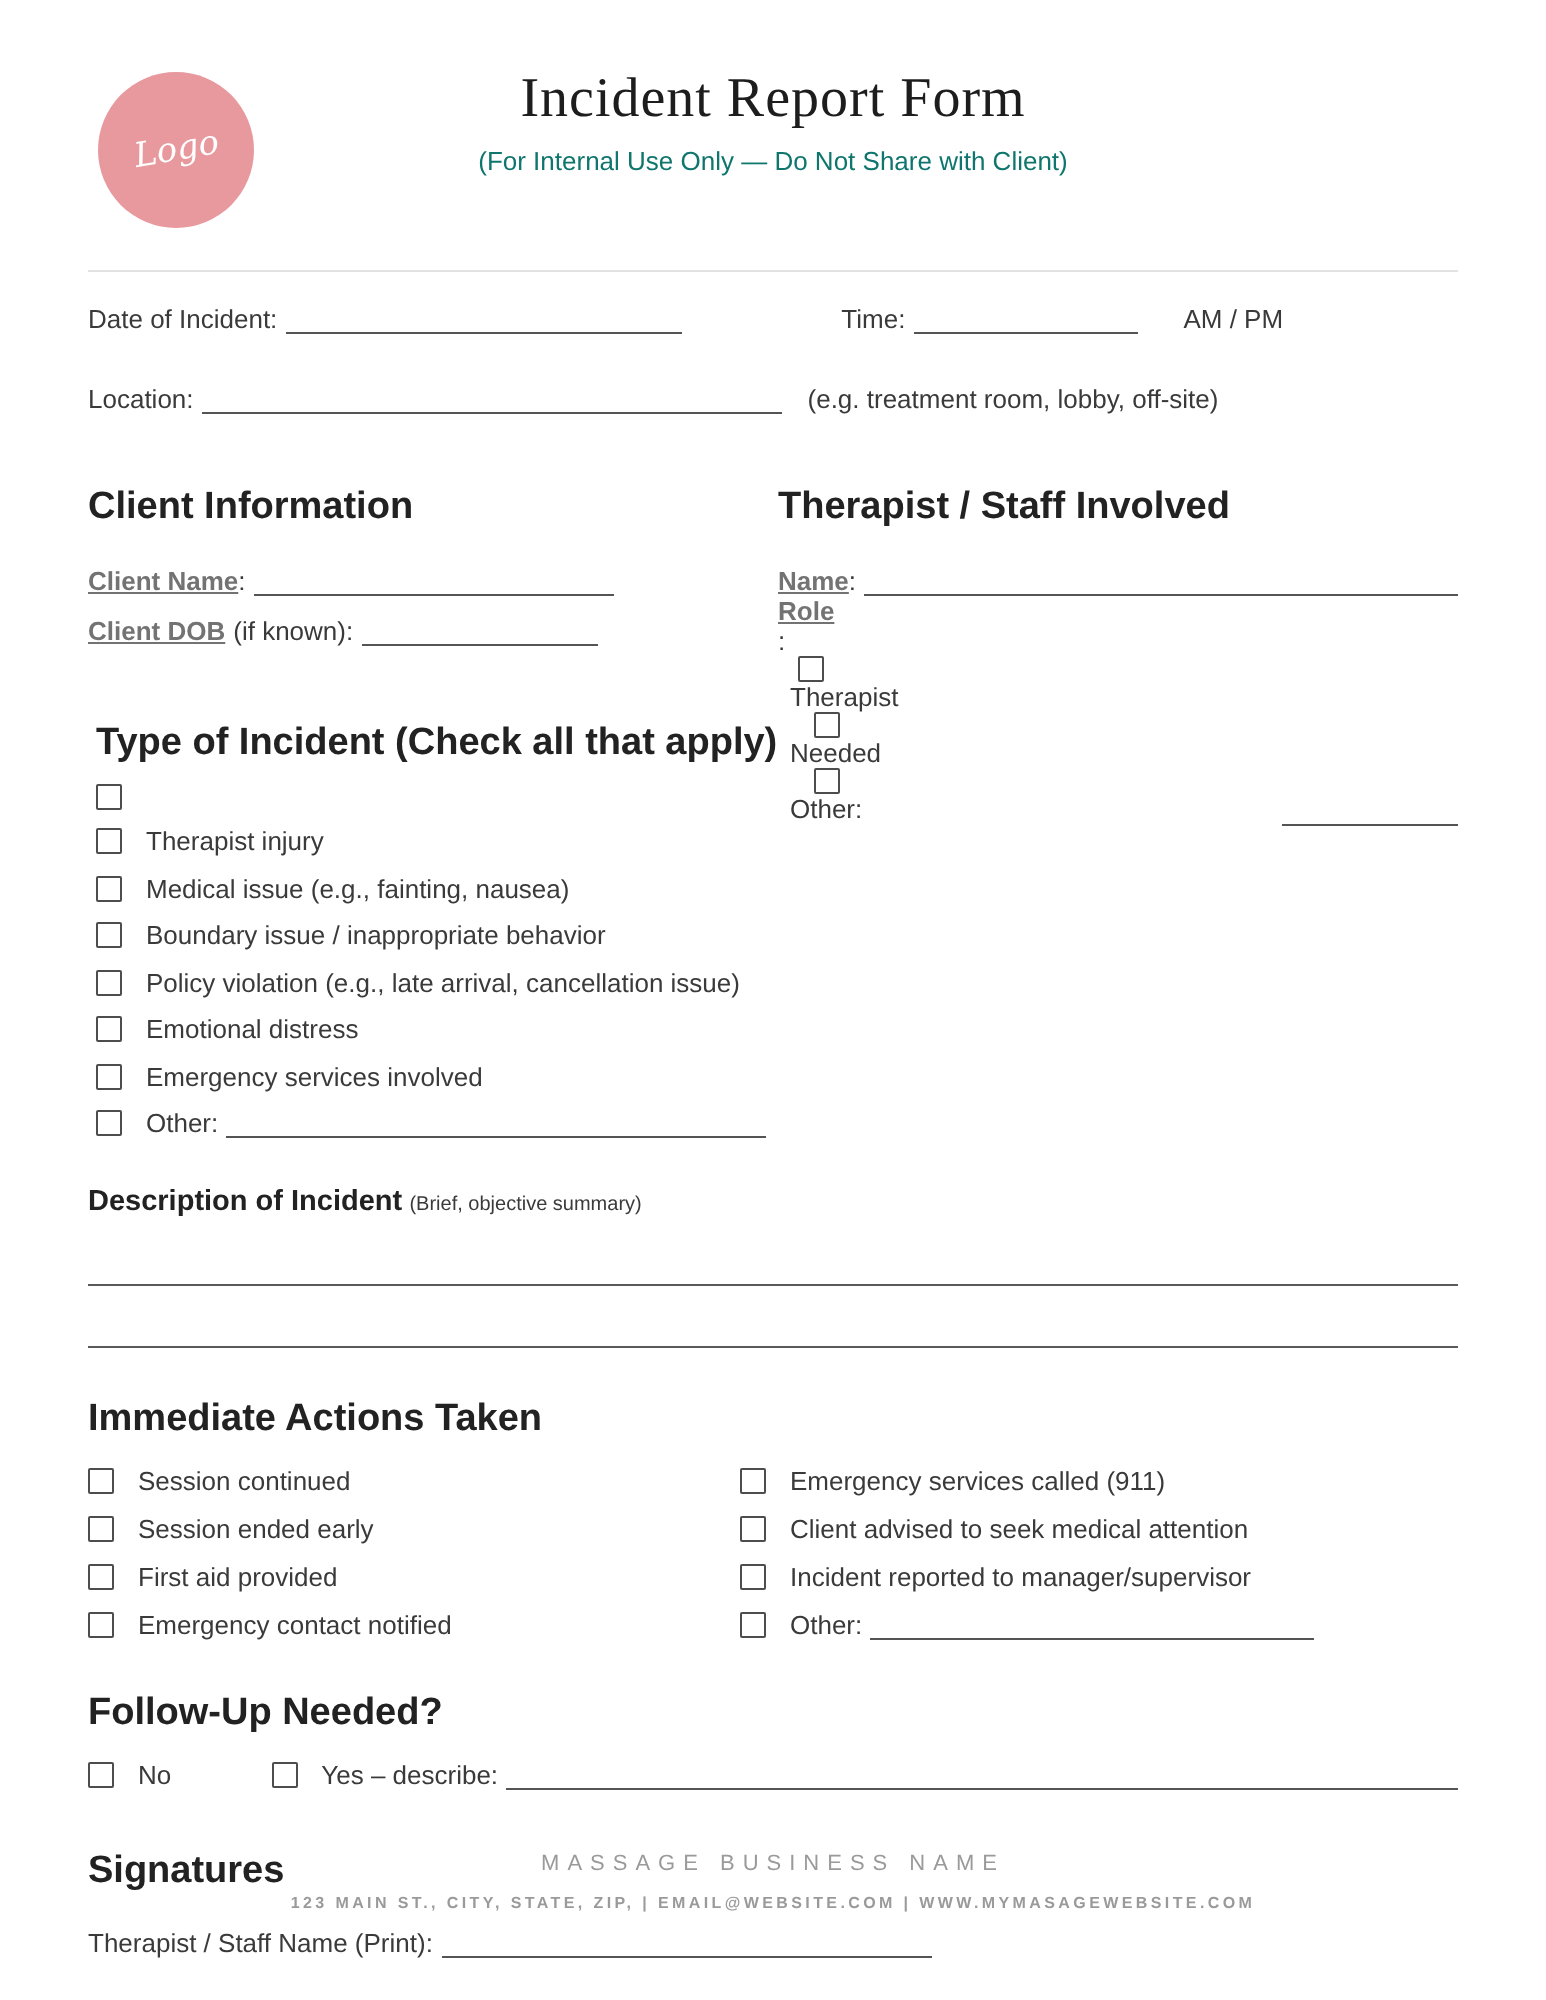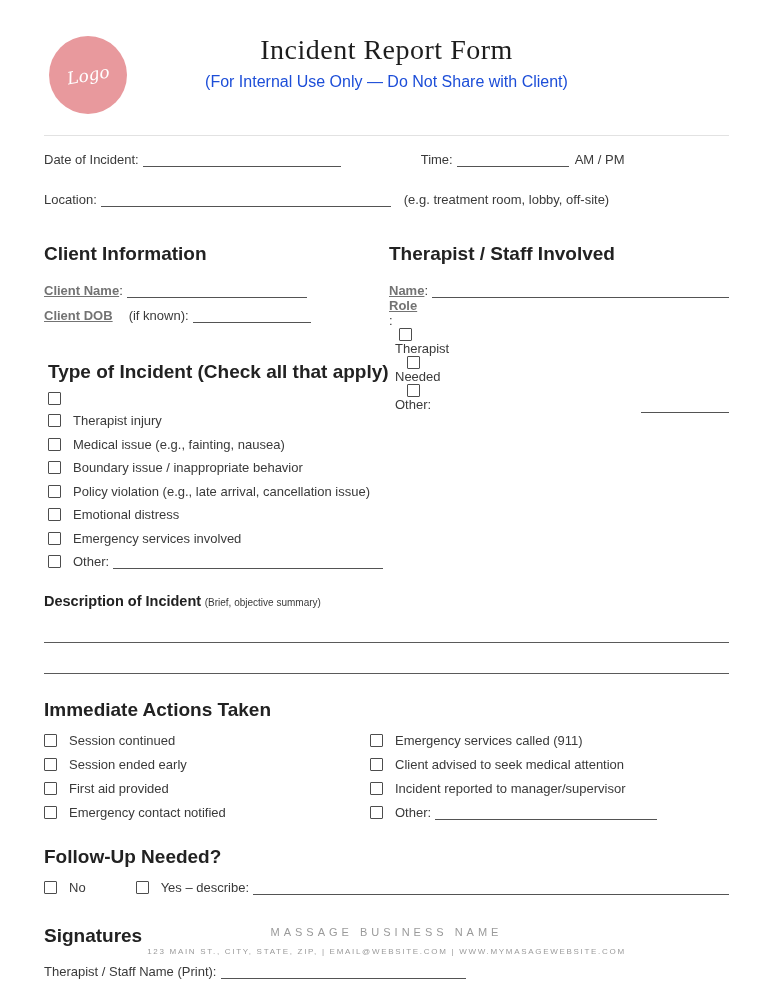--- a/index.html
+++ b/index.html
@@ -17,21 +17,21 @@
     border-radius:50%; background:var(--logo_pink, #e8999d);
     display:flex; align-items:center; justify-content:center;
     color:#fff; font-family:"DejaVu Serif", serif; font-style:italic;
     font-size:17px; transform:rotate(0deg);
   }
   .logo span { display:inline-block; transform:rotate(-10deg); }
   .title {
     font-family:"Liberation Serif", serif; font-weight:400;
     font-size:28px; color:#1d1d1d; margin:6px 0 0 0; letter-spacing:0.5px;
   }
-  .subtitle { font-size:16px; color:#1d4ed8; margin-top:7px; }
+  .subtitle { font-size:13px; color:#0f766e; margin-top:7px; }
   .hdr-divider { border:none; border-top:1px solid #e2e2e2; margin:17px 0 0 0; }
 
   
   .row { display:flex; align-items:flex-end; }
   .bl { display:inline-block; border-bottom:1px solid #545454; height:13px; }
   .b { font-weight:bold; color:#737373;text-decoration:underline; }
   .h2 { font-size:19px; font-weight:bold; color:#222; margin:0; }
   .cb {
     display:inline-block; width:13px; height:13px; box-sizing:border-box;
     border:1.5px solid #4d4d4d; border-radius:1px; background:#fff; flex:none;
@@ -71,21 +71,21 @@
   
   .sigs { margin-top:30px; }
   .sigs .print-row { margin-top:17px; }
   .sigs .sig-row { margin-top:21px; }
   .slash { margin:0 2px 0 3px; }
 
   
   .footer { position:absolute; left:0; right:0; bottom:44px; text-align:center;
             color:var(--footer_gray, #9a9a9a); }
   .footer .biz { font-size:11px; letter-spacing:4px; }
-  .footer .contact { font-size:8px; letter-spacing:1.7px; margin-top:9px; }
+  .footer .contact { font-size:8px; letter-spacing:1.7px; margin-top:9px;font-weight:bold; }
 </style>
 </head>
 <body>
 
 <div class="page">
 
   <div class="header">
     <div class="logo">
       <span>Logo</span>
     </div>
@@ -93,40 +93,40 @@
     <div class="subtitle">(For Internal Use Only — Do Not Share with Client)</div>
   </div>
   <hr class="hdr-divider">
 
   <div class="meta">
     <div class="row">
       <span>Date of Incident:</span>
       <span class="bl" style="width:198px; margin-left:4px;"></span>
       <span style="margin-left:80px;">Time:</span>
       <span class="bl" style="width:112px; margin-left:4px;"></span>
-      <span style="margin-left:6px;text-align:right;">AM / PM</span>
+      <span style="margin-left:23px;text-align:right;">AM / PM</span>
     </div>
     <div class="row">
       <span>Location:</span>
       <span class="bl" style="width:290px; margin-left:4px;"></span>
       <span style="margin-left:13px;">(e.g. treatment room, lobby, off-site)</span>
     </div>
   </div>
 
   <div class="twocol">
     <div>
       <h2 class="h2">Client Information</h2>
       <div class="row">
         <span class="b">Client Name</span>
           <span>:</span>
         <span class="bl" style="width:180px; margin-left:4px;"></span>
       </div>
       <div class="row">
         <span class="b">Client DOB</span>
-        <span style="margin-left:16px;">(if known):</span>
+        <span style="margin-left:4px;">(if known):</span>
         <span class="bl" style="width:118px; margin-left:4px;"></span>
       </div>
     </div>
     <div>
       <h2 class="h2">Therapist / Staff Involved</h2>
       <div class="row">
         <span class="b">Name</span>
           <span>:</span>
         <span class="bl" style="flex:1; margin-left:4px;"></span>
       </div>

